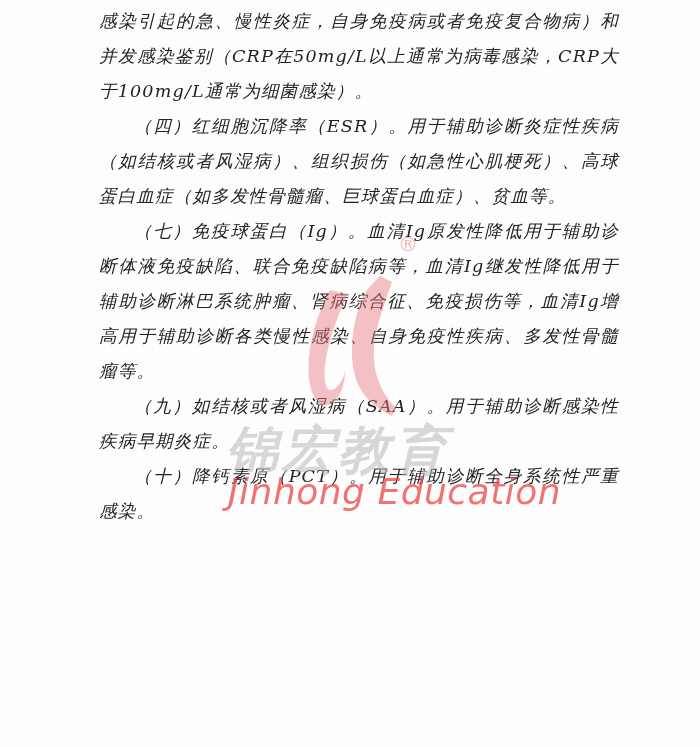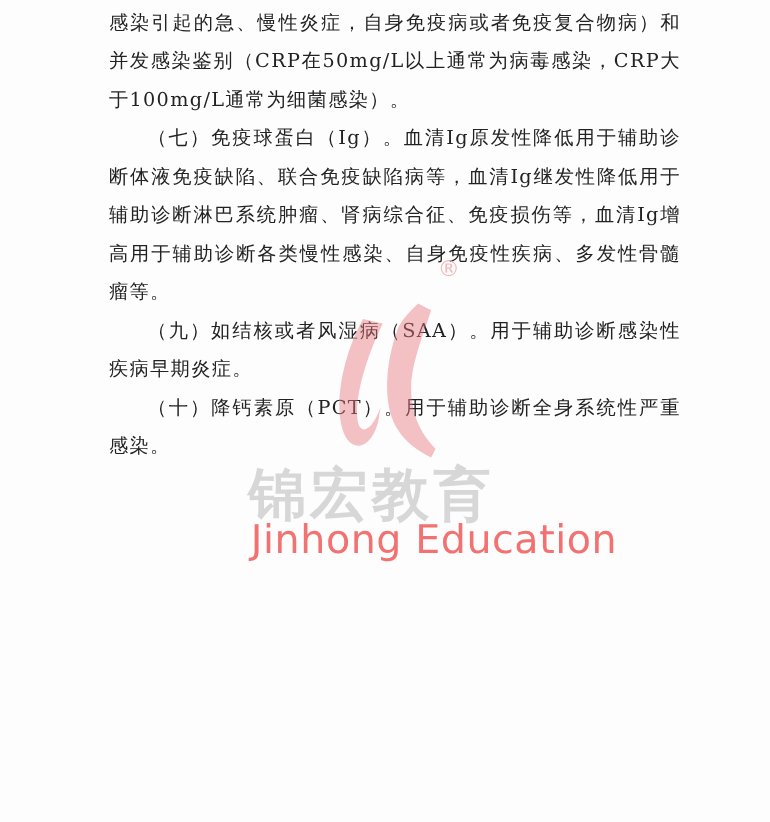--- a/index.html
+++ b/index.html
@@ -15,20 +15,21 @@
       font-family: "DejaVu Serif", "Liberation Serif", serif;
       color: #222222;
     }
     .page {
       position: absolute;
       left: 0;
       top: 0;
       width: 700px;
       height: 747px;
       background: #fdfdfd;
+      font-style: italic;
     }
     .content {
       position: absolute;
       left: 99px;
       top: 4px;
       width: 520px;
       font-size: 17.5px;
       line-height: 35px;
       letter-spacing: 1.2px;
       z-index: 1;
@@ -87,20 +88,23 @@
 </head>
 <body>
 
 <div class="page">
 
   <div class="content">
     <p class="para">
       <span>感染引起的急、慢性炎症，自身免疫病或者免疫复合物病）和并发感染鉴别（CRP在50mg/L以上通常为病毒感染，CRP大于100mg/L通常为细菌感染）。</span>
     </p>
     <p class="para indent">
+      <span>（四）红细胞沉降率（ESR）。用于辅助诊断炎症性疾病（如结核或者风湿病）、组织损伤（如急性心肌梗死）、高球蛋白血症（如多发性骨髓瘤、巨球蛋白血症）、贫血等。</span>
+    </p>
+    <p class="para indent">
       <span>（七）免疫球蛋白（Ig）。血清Ig原发性降低用于辅助诊断体液免疫缺陷、联合免疫缺陷病等，血清Ig继发性降低用于辅助诊断淋巴系统肿瘤、肾病综合征、免疫损伤等，血清Ig增高用于辅助诊断各类慢性感染、自身免疫性疾病、多发性骨髓瘤等。</span>
     </p>
     <p class="para indent">
       <span>（九）如结核或者风湿病（SAA）。用于辅助诊断感染性疾病早期炎症。</span>
     </p>
     <p class="para indent">
       <span>（十）降钙素原（PCT）。用于辅助诊断全身系统性严重感染。</span>
     </p>
 
   </div>

